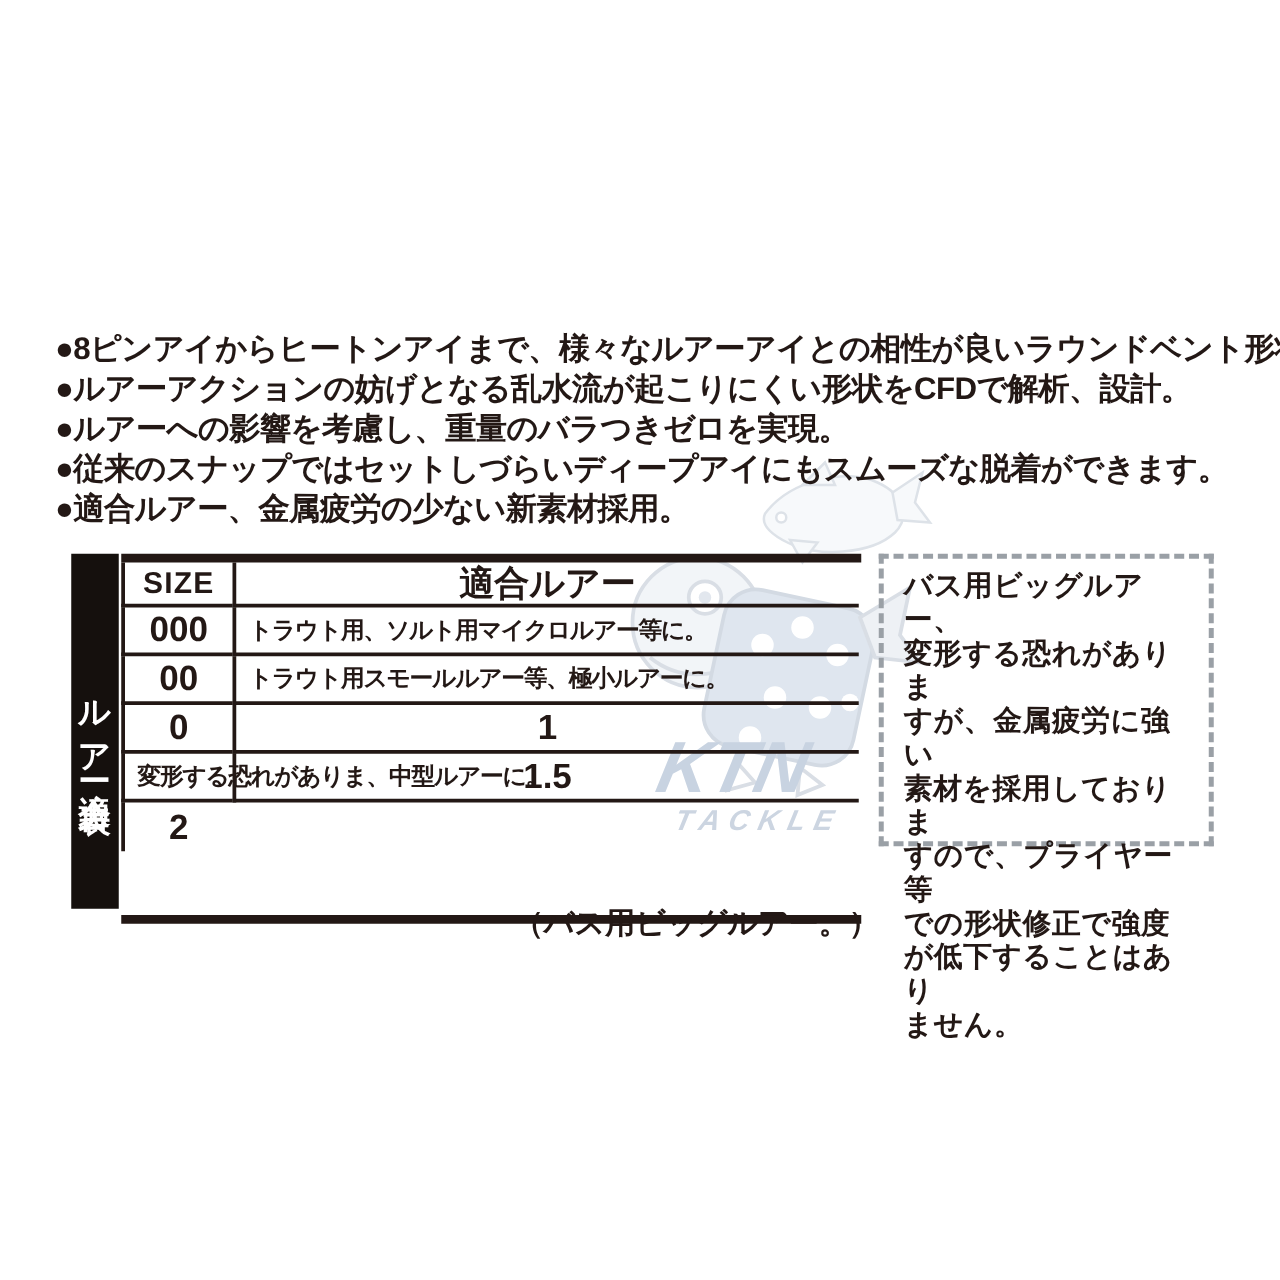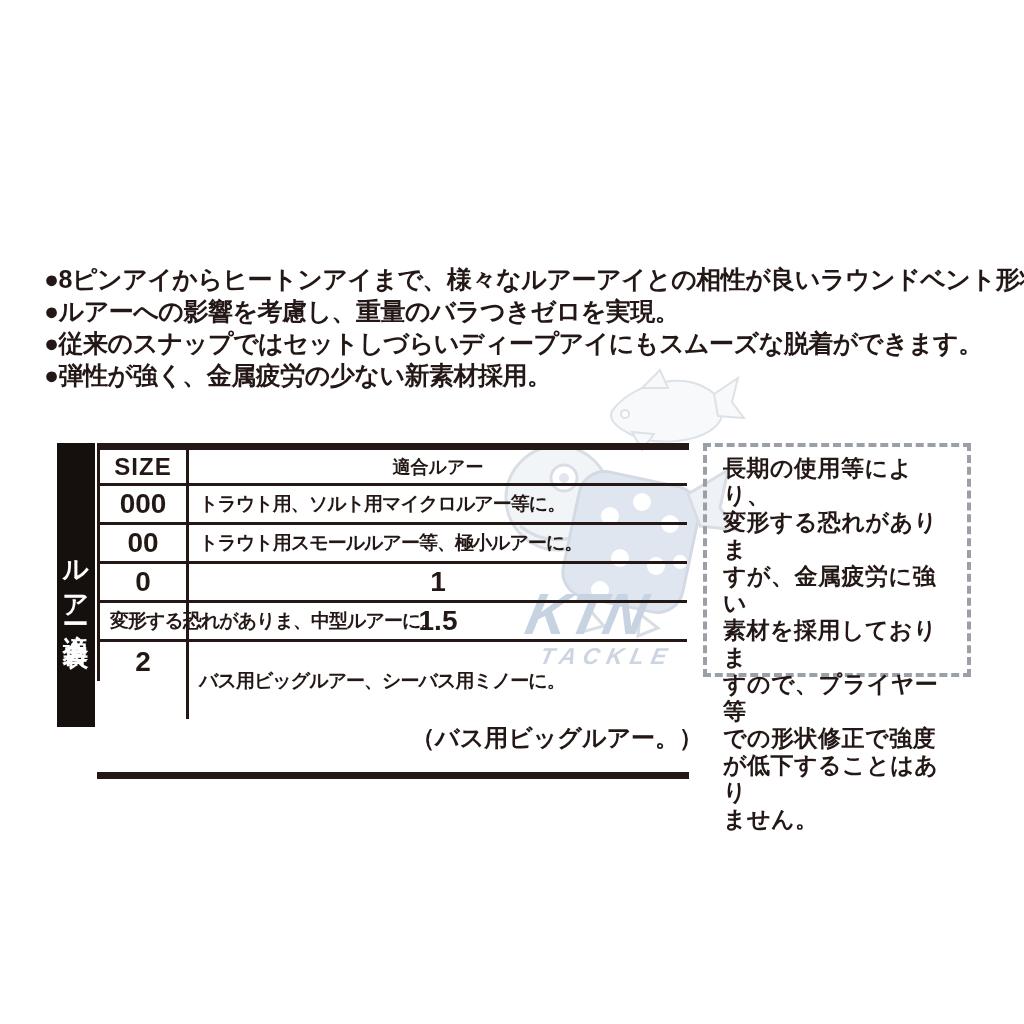--- a/index.html
+++ b/index.html
@@ -22,32 +22,32 @@
   .table-wrap { position:absolute; left:57px; top:443px; z-index:1; display:flex; }
   .vbar {
     width:38px; height:284px; background:#15100d;
     display:flex; align-items:center; justify-content:center;
   }
   .vbar span {
     writing-mode:vertical-rl; color:#ffffff; font-weight:700;
     font-size:26px; letter-spacing:4px; line-height:38px;
   }
   .grid {
-    margin-left:2px; width:592px; height:336px;
+    margin-left:2px; width:592px; height:296px;
     border-top:7px solid #231815; border-bottom:7px solid #231815;
     display:grid;
     grid-template-columns:89px 501px;
     grid-template-rows:36px 39px 39px 39px 39px 39px 38px;
     background:transparent;
   }
   .cell { display:flex; align-items:center; border-left:3px solid #231815; }
   .c-size { justify-content:center; font-weight:700; font-size:28px; letter-spacing:0; }
   .c-head { justify-content:center; font-weight:700; }
   .c-size-head { font-size:24px; letter-spacing:1px; }
-  .c-lure-head { font-size:18px; letter-spacing:0; }
+  .c-lure-head { font-size:28px; letter-spacing:0; }
   .c-lure { padding-left:10px; font-weight:700; font-size:19px; letter-spacing:-1px; white-space:nowrap; }
   .bb { border-bottom:3px solid #231815; }
   .merged { grid-column:2; grid-row:6 / span 2; }
 
   
   .note {
     position:absolute; left:57px; top:722px; width:646px; z-index:1;
     text-align:right; font-size:24px; font-weight:700; letter-spacing:0;
   }
 
@@ -98,23 +98,24 @@
     </g>
 
     <g transform="skewX(-12)">
       <text x="88" y="268" font-family="Liberation Sans, sans-serif" font-size="58" font-weight="900" font-style="italic" fill="#c8d3e1">KTN</text>
       <text x="110" y="298" font-family="Liberation Sans, sans-serif" font-size="23" font-weight="900" font-style="italic" letter-spacing="7" fill="#ccd5e1">TACKLE</text>
     </g>
   </svg>
 
   <ul class="features">
     <li>●8ピンアイからヒートンアイまで、様々なルアーアイとの相性が良いラウンドベント形状。</li>
+    <li>●ルアーアクションの妨げとなる乱水流が起こりにくい形状をCFDで解析、設計。</li>
     <li>●ルアーへの影響を考慮し、重量のバラつきゼロを実現。</li>
     <li>●従来のスナップではセットしづらいディープアイにもスムーズな脱着ができます。</li>
-    <li>●弾性が強く、金属疲労の少ない新素材採用。</li>
+    <li>●適合ルアー、金属疲労の少ない新素材採用。</li>
   </ul>
 
   <div class="table-wrap">
     <div class="vbar">
       <span>ルアー適合表</span>
     </div>
     <div class="grid">
 
       <div class="cell c-head c-size-head bb">SIZE</div>
       <div class="cell c-head c-lure-head bb">適合ルアー</div>
@@ -124,29 +125,28 @@
 
       <div class="cell c-size bb">00</div>
       <div class="cell c-lure bb">トラウト用スモールルアー等、極小ルアーに。</div>
 
       <div class="cell c-size bb">0</div>
 
       <div class="cell c-size bb">1</div>
       <div class="cell c-lure bb">変形する恐れがありま、中型ルアーに。</div>
 
       <div class="cell c-size bb">1.5</div>
-      <div class="cell c-lure merged">バス用ビッグルアー、シーバス用ミノーに。</div>
       <div class="cell c-size">2</div>
     </div>
   </div>
 
   <div class="note">（バス用ビッグルアー。）</div>
 
   <div class="caution">
-    <p>長期の使用等により、
+    <p>バス用ビッグルアー、
 変形する恐れがありま
 すが、金属疲労に強い
 素材を採用しておりま
 すので、プライヤー等
 での形状修正で強度
 が低下することはあり
 ません。</p>
   </div>
 
 </div>

